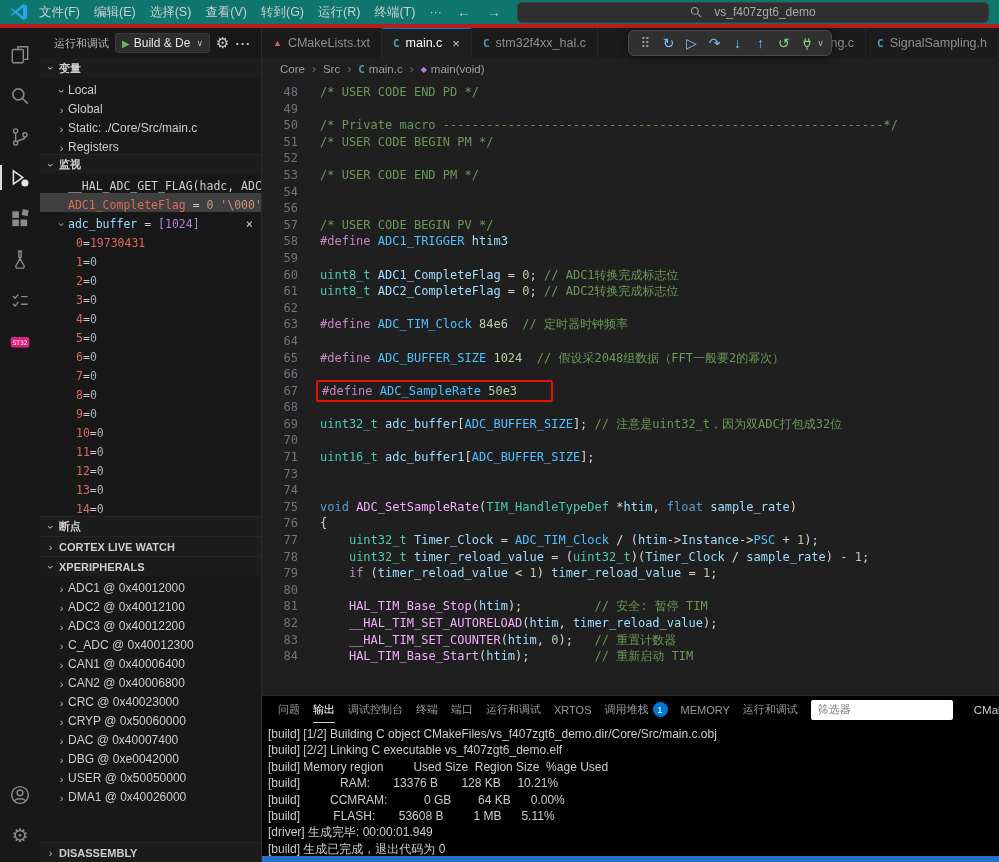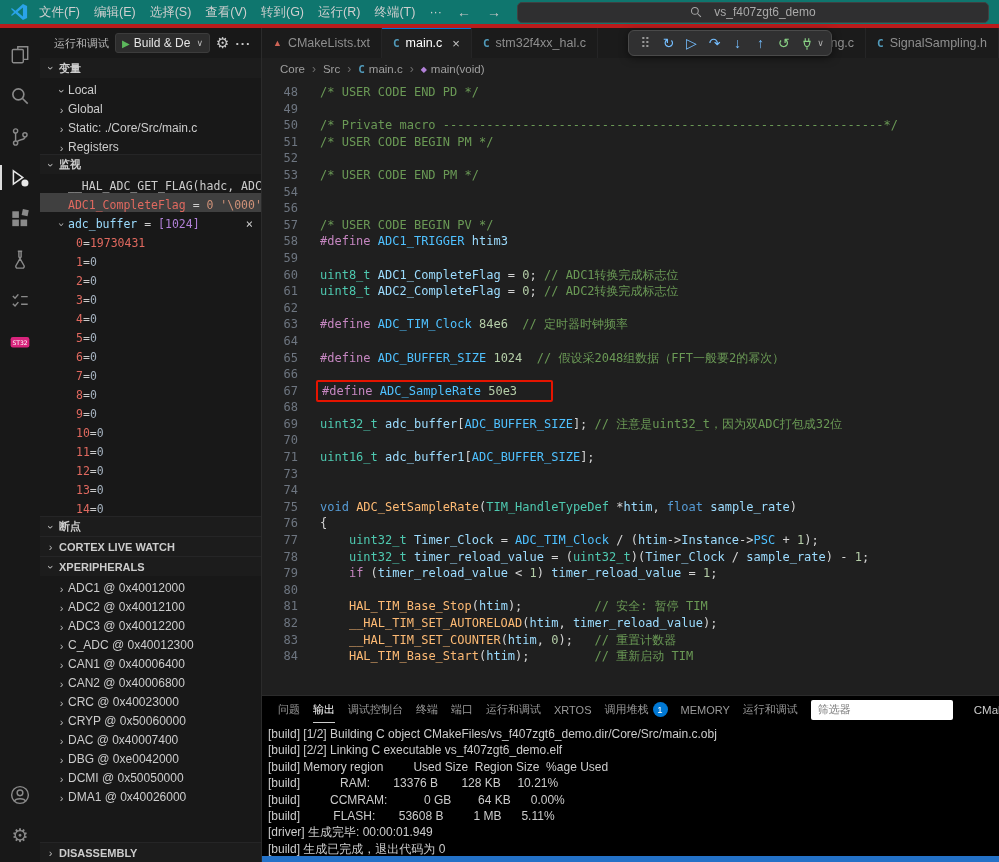--- a/index.html
+++ b/index.html
@@ -86,21 +86,21 @@
   .bc-item{display:flex;align-items:center;gap:4px}
   .micon{color:#b180d7;font-size:8px}
 
   
   .code{flex:1;background:#1f1f1f;overflow:hidden;padding-top:4px;
     font-family:"DejaVu Sans Mono",monospace;font-size:12px;line-height:16.6px}
   .cl{display:flex;height:16.6px;white-space:pre}
   .ln{flex:0 0 36px;width:36px;text-align:right;color:#6e7681;margin-right:22px}
   .ct{white-space:pre}
   .tok.cm{color:#6a9955}.tok.pp{color:#c586c0}.tok.mc{color:#4fc1ff}.tok.ty{color:#4ec9b0}
-  .tok.id{color:#9cdcfe}.tok.fn{color:#fdba74}.tok.nu{color:#b5cea8}.tok.kw{color:#569cd6}
+  .tok.id{color:#9cdcfe}.tok.fn{color:#f0abfc}.tok.nu{color:#b5cea8}.tok.kw{color:#569cd6}
   .tok.k2{color:#c586c0}.tok.pl{color:#d4d4d4}
   .redbox{display:inline-block;border:2px solid #e51400;border-radius:2px;
     padding:1px 34px 1px 4px;margin:-3px 0 -2px -4px}
 
   
   .panel{height:167px;flex:0 0 167px;background:#000000;border-top:1px solid #2b2b2b;
     display:flex;flex-direction:column}
   .panel-tabs{height:27px;flex:0 0 27px;display:flex;align-items:center;gap:13px;
     padding:0 6px 0 16px;font-size:11px;color:#9b9b9b;white-space:nowrap;overflow:hidden}
   .ptab{height:100%;display:flex;align-items:center;gap:4px;flex:0 0 auto}
@@ -396,21 +396,21 @@
           <div class="trow">
             <span class="tw">›</span>
             <span>DAC @ 0x40007400</span>
           </div>
           <div class="trow">
             <span class="tw">›</span>
             <span>DBG @ 0xe0042000</span>
           </div>
           <div class="trow">
             <span class="tw">›</span>
-            <span>DCMI @ 0x50050000</span>
+            <span>USER @ 0x50050000</span>
           </div>
           <div class="trow">
             <span class="tw">›</span>
             <span>DMA1 @ 0x40026000</span>
           </div>
         </div>
 
       <div class="sb-spacer"></div>
       <div class="sec-h">
         <span class="tw">›</span>

